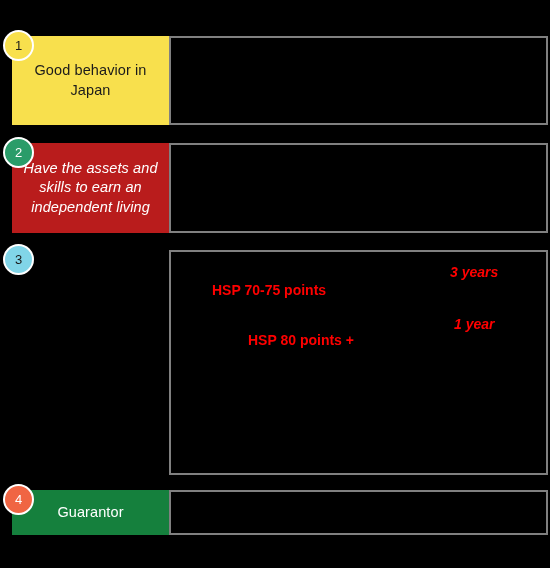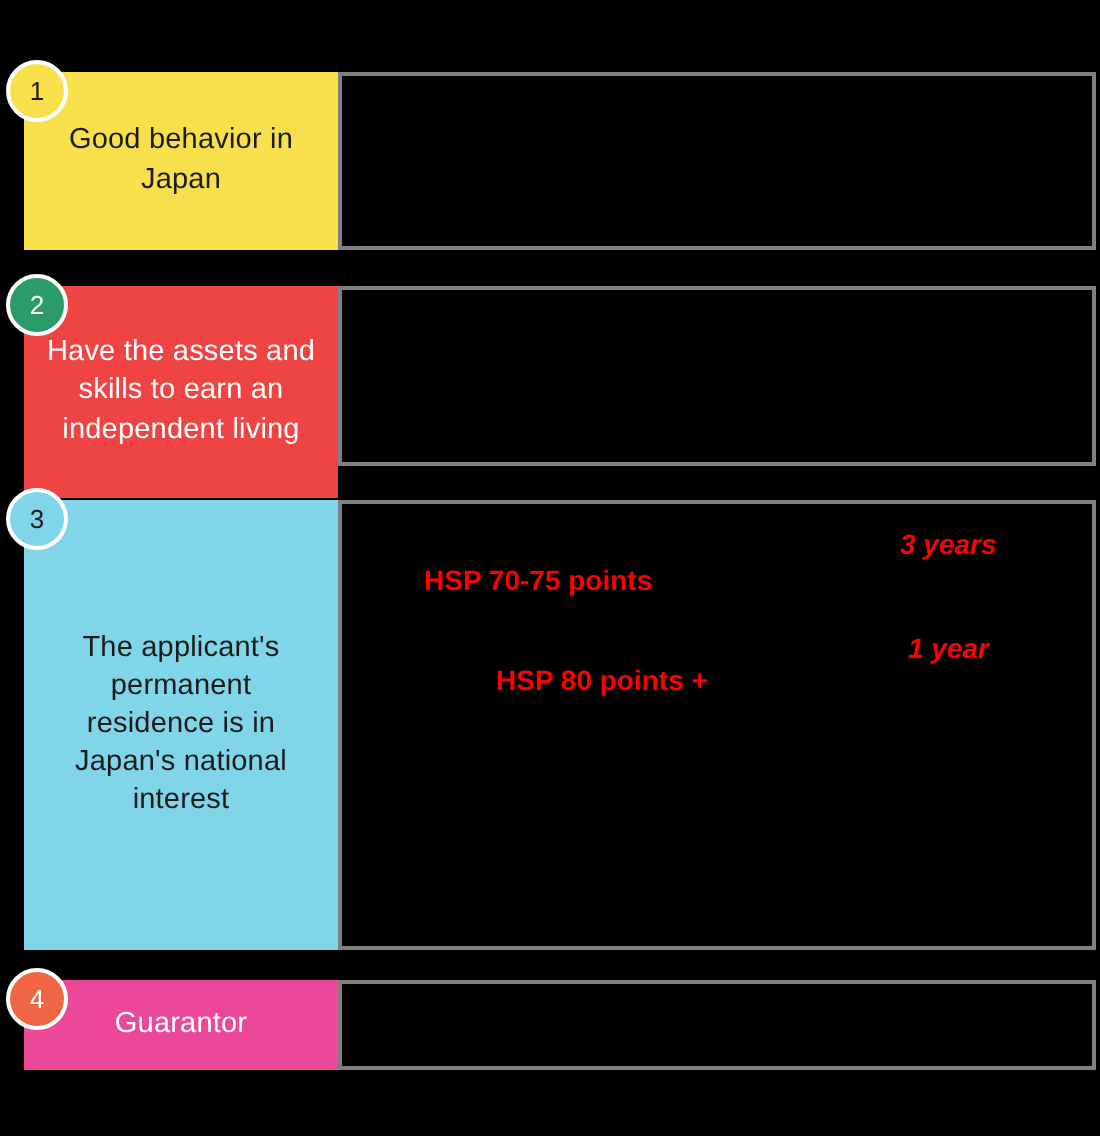--- a/index.html
+++ b/index.html
@@ -44,27 +44,27 @@
   .block-label {
     text-align: center;
     font-size: 14.5px;
     line-height: 1.32;
     letter-spacing: 0.1px;
   }
 
   .block-1 { top: 36px;  height: 89px;  background: #F8E04D; }
   .block-1 .block-label { color: #1b1b1b; }
 
-  .block-2 { top: 143px; height: 106px;  background: #ef4444; }
+  .block-2 { top: 143px; height: 90px;  background: #b91c1c; font-style: italic; }
   .block-2 .block-label { color: #ffffff; }
 
   .block-3 { top: 250px; height: 225px; background: #81D5E8; }
   .block-3 .block-label { color: #1b1b1b; }
 
-  .block-4 { top: 490px; height: 45px;  background: #ec4899; }
+  .block-4 { top: 490px; height: 45px;  background: #15803d; }
   .block-4 .block-label { color: #ffffff; }
 
   
   .badge {
     position: absolute;
     left: 3px;
     width: 31px;
     height: 31px;
     border-radius: 50%;
     border: 2px solid #ffffff;
@@ -113,23 +113,20 @@
     <span class="note note-dur-b" style="left:283px;top:64px;">1 year</span>
   </div>
   <div class="panel panel-4"></div>
 
   <div class="block block-1">
     <span class="block-label">Good behavior in Japan</span>
   </div>
   <div class="block block-2">
     <span class="block-label">Have the assets and skills to earn an independent living</span>
   </div>
-  <div class="block block-3">
-    <span class="block-label">The applicant's permanent residence is in Japan's national interest</span>
-  </div>
   <div class="block block-4">
     <span class="block-label">Guarantor</span>
   </div>
 
   <div class="badge badge-1">
     <span>1</span>
   </div>
   <div class="badge badge-2">
     <span>2</span>
   </div>

